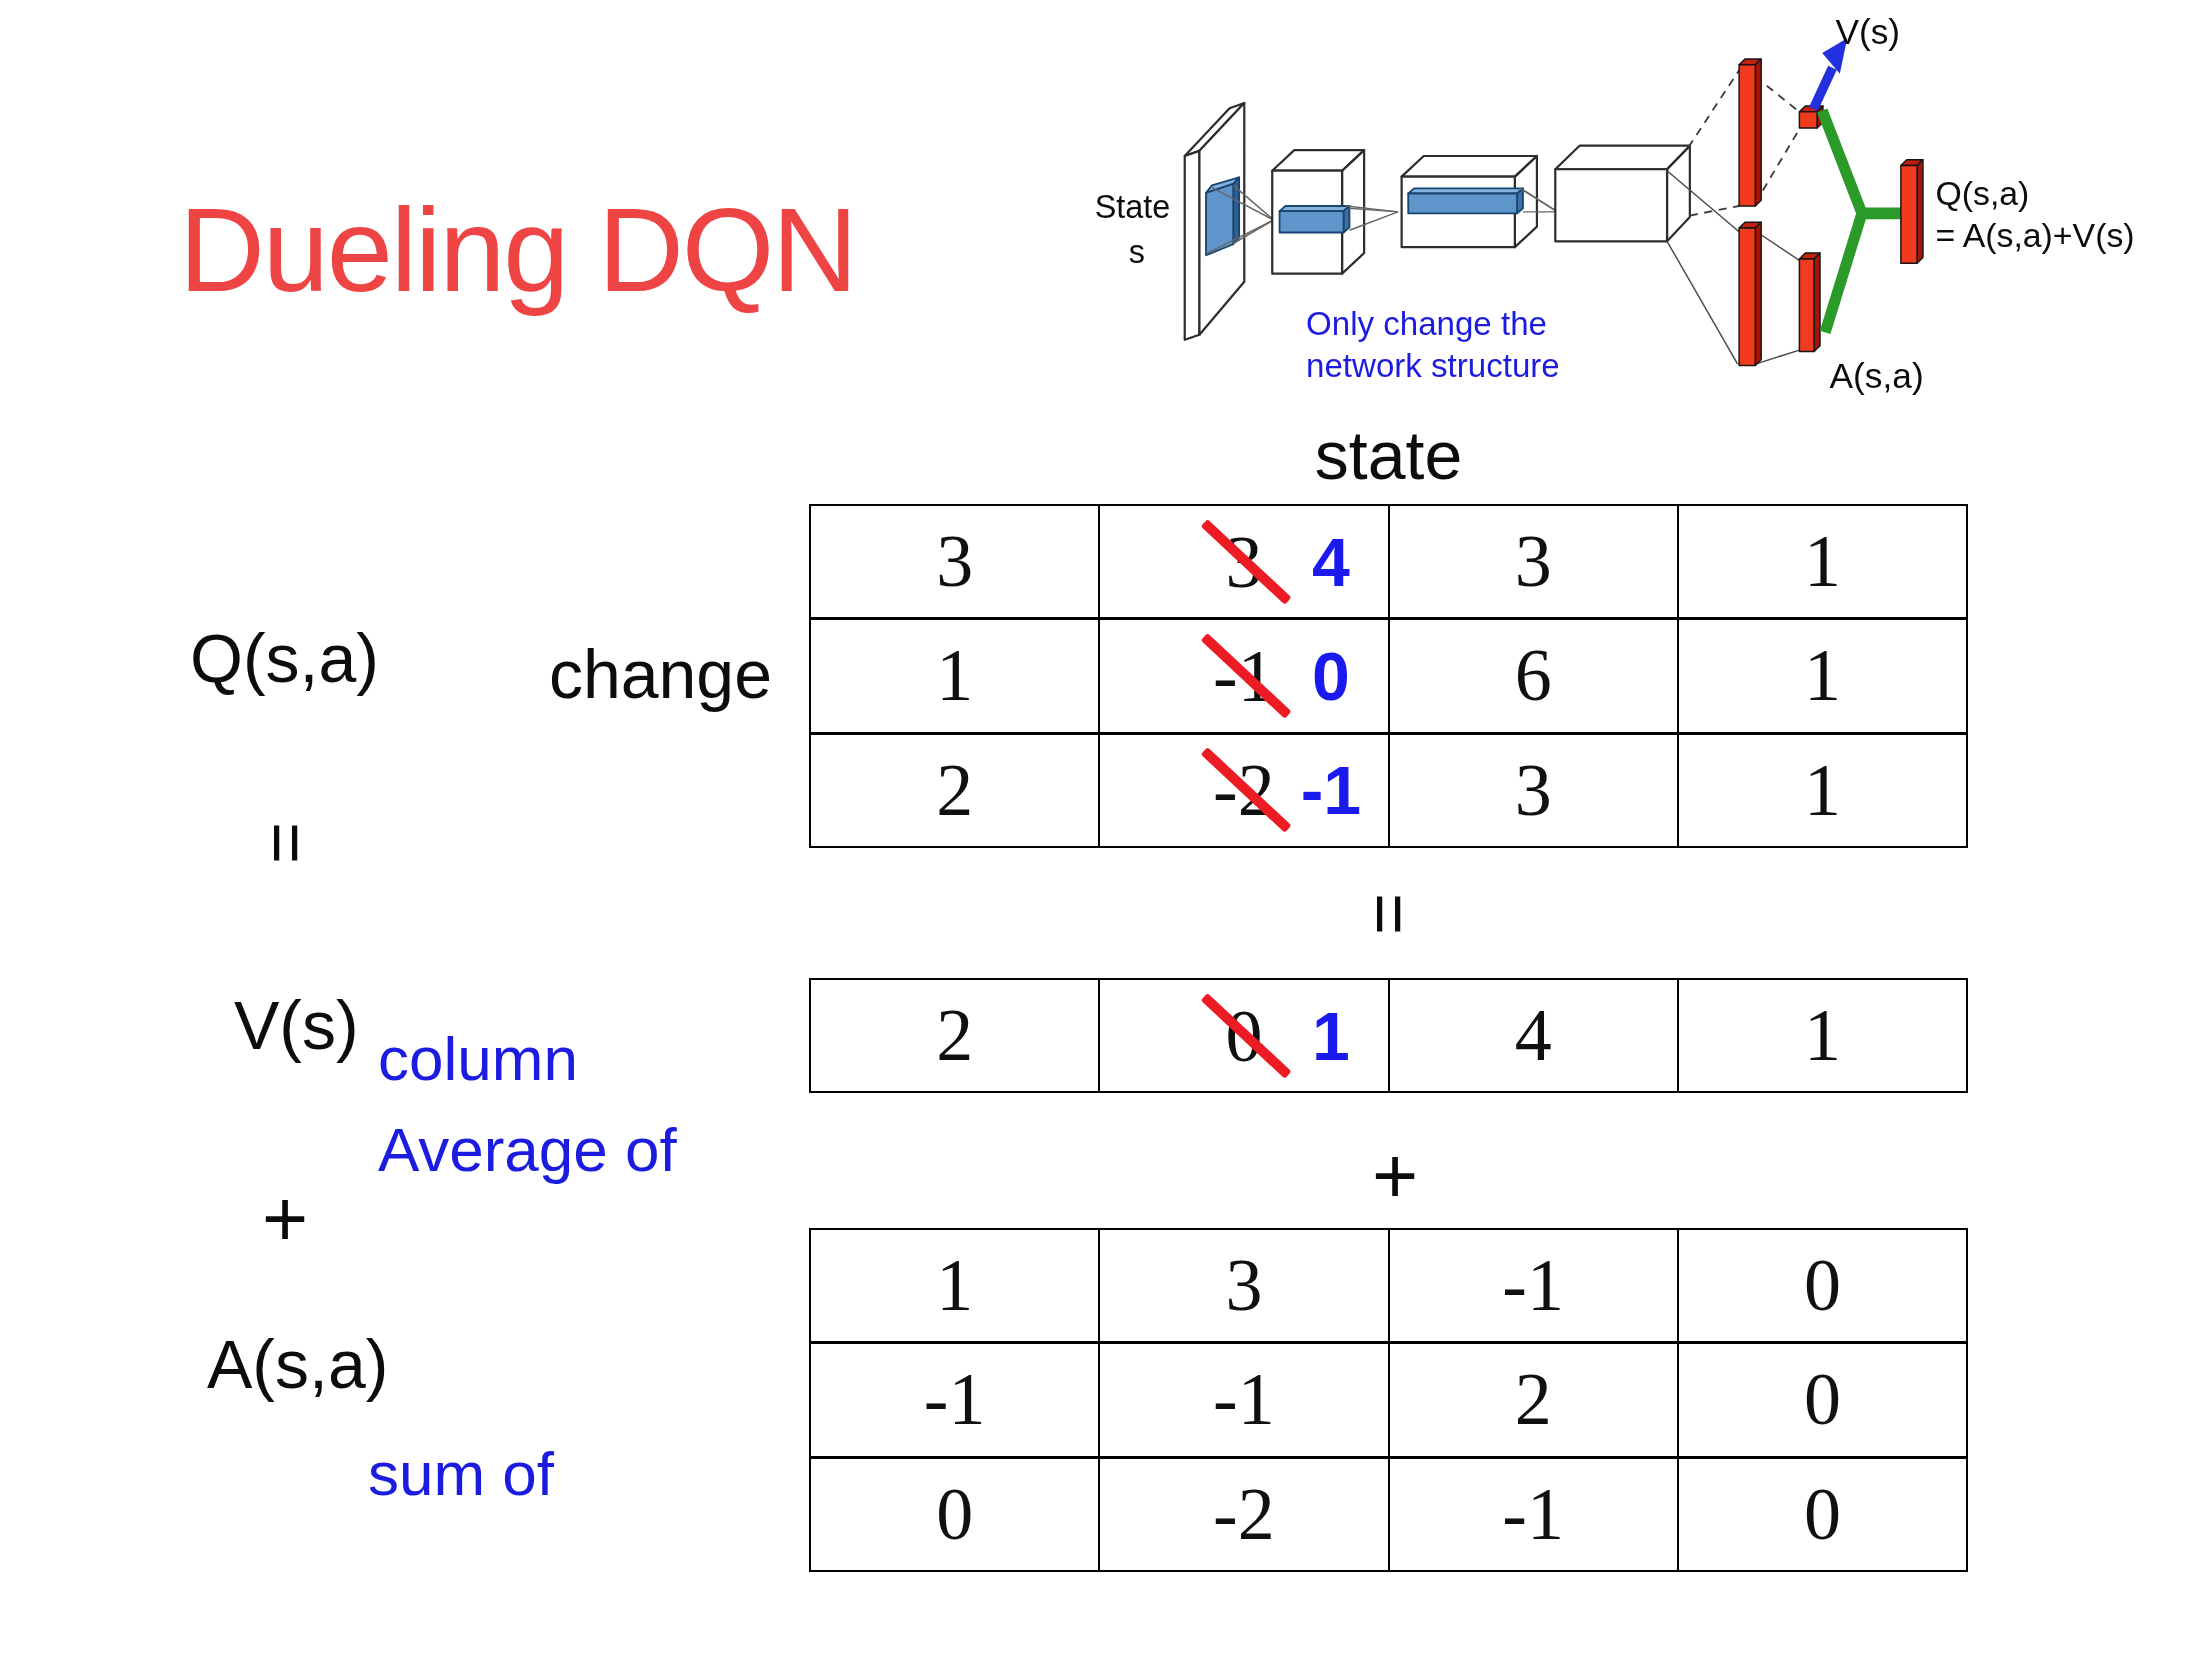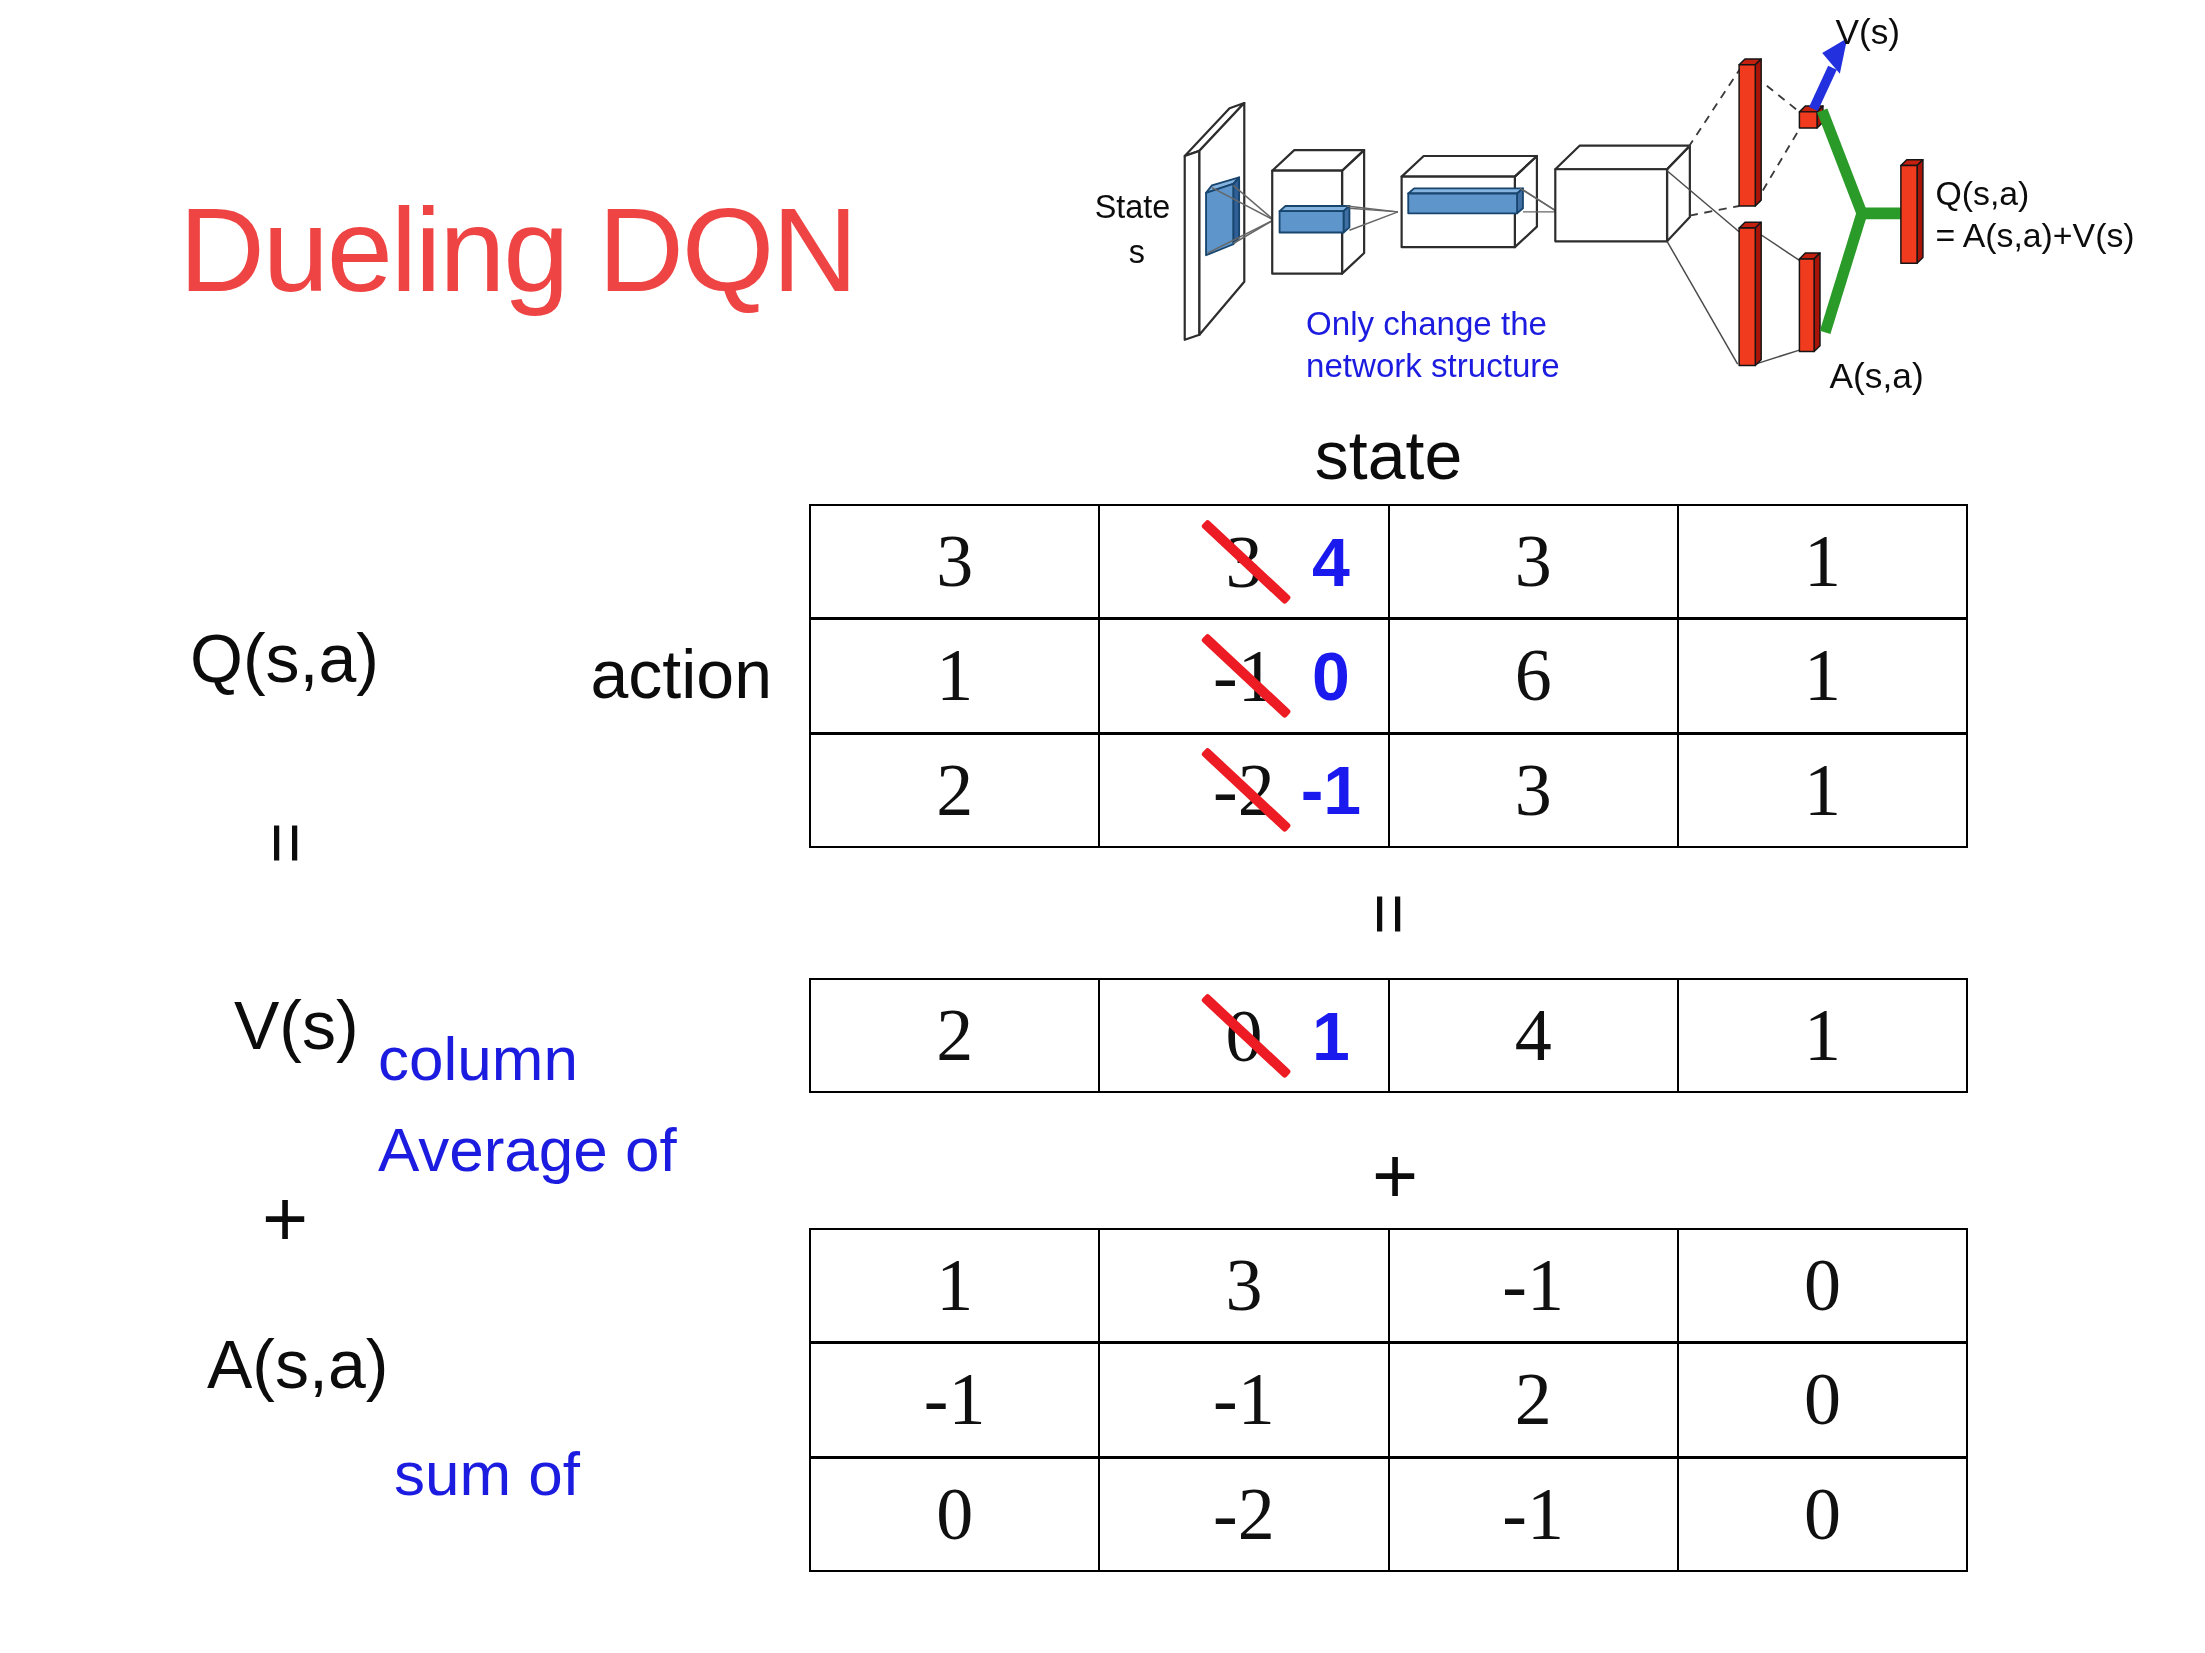--- a/index.html
+++ b/index.html
@@ -169,42 +169,42 @@
     <text class="dtext" x="1056" y="60" font-size="48">V(s)</text>
     <text class="dtext" x="1192" y="278" font-size="46">Q(s,a)</text>
     <text class="dtext" x="1192" y="336" font-size="46">= A(s,a)+V(s)</text>
     <text class="dtext" x="1048" y="528" font-size="48">A(s,a)</text>
     <text class="dblue" x="336" y="455" font-size="45">Only change the</text>
     <text class="dblue" x="336" y="512" font-size="45">network structure</text>
   </svg>
 
   <div class="hdr" style="top:416px;">state</div>
 
-  <div class="biglbl action" style="top:635px;">action</div>
+  <div class="biglbl action" style="top:635px;">change</div>
 
   <div class="biglbl" style="left:190px;top:619px;">Q(s,a)</div>
 
   <div class="op rot90" style="left:239px;top:795px;">=</div>
 
   <div class="op rot90" style="left:1342px;top:866px;">=</div>
 
   <div class="biglbl" style="left:234px;top:986px;">V(s)</div>
 
   <div class="note" style="left:378px;top:1013px;">
     <div>column</div>
     <div>Average of</div>
   </div>
 
   <div class="op" style="left:237px;top:1171px;font-size:79px;">+</div>
 
   <div class="op" style="left:1347px;top:1128px;font-size:79px;">+</div>
 
   <div class="biglbl" style="left:207px;top:1325px;">A(s,a)</div>
 
-  <div class="note" style="left:394px;top:1430px;line-height:87px;">
+  <div class="note" style="left:368px;top:1430px;line-height:87px;">
     <div>sum of</div>
   </div>
 
   <div class="mtable" style="top:504px;height:344px;">
       <div class="mrow">
         <div class="mcell">
           <span>3</span>
         </div>
         <div class="mcell">
           <span class="old">3</span>

